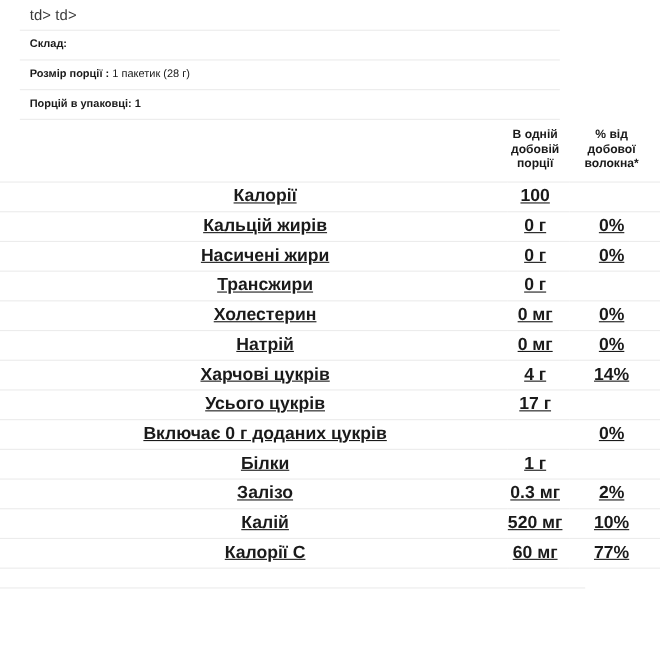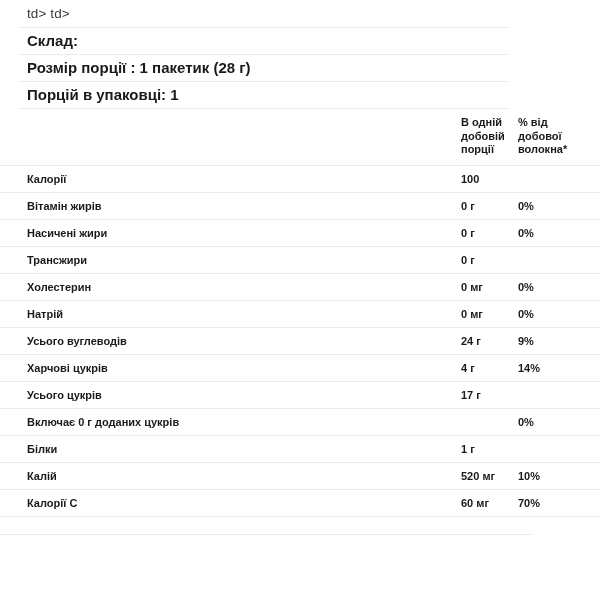--- a/index.html
+++ b/index.html
@@ -37,68 +37,69 @@
   .divider {
     height: 1px;
     background: #ececec;
     margin-left: 18px;
     margin-right: 23px;
   }
 
   
   .info-row {
     padding: 6px 17px 6px 27px;
-    font-size: 15px;
+    font-size: 10px;
     font-weight: bold;
     color: #1a1a1a;
     line-height: 14px;
   }
   .info-row .val {
-    font-weight: bold;
+    font-weight: normal;
   }
 
   
   .nutri-table {
     width: 100%;
     border-collapse: collapse;
     table-layout: fixed;
     font-size: 11px;
   }
   .nutri-table col.c-label { width: 461px; }
   .nutri-table col.c-amount { width: 57px; }
   .nutri-table col.c-dv { width: 82px; }
 
   .nutri-table th,
   .nutri-table td {
-    text-align: left;
+    text-align: center;
     vertical-align: top;
     padding: 0;
   }
 
   .hdr-row th {
     font-size: 11px;
     font-weight: bold;
     color: #1a1a1a;
     line-height: 13.5px;
     padding: 7px 6px 8px 0;
     border-bottom: 1px solid #ececec;
   }
   .hdr-row th.h-label {
     padding-left: 27px;
     border-bottom: 1px solid #ececec;
   }
 
   .nutri-table tbody tr td {
     border-bottom: 1px solid #ececec;
     padding: 6px 6px 6px 0;
-    font-size: 11px;
+    font-size: 16px;
     font-weight: bold;
     color: #1a1a1a;
     line-height: 14px;
     white-space: nowrap;
+    text-decoration: underline;
   }
   .nutri-table tbody tr td.t-label {
     padding-left: 27px;
     white-space: normal;
   }
   .nutri-table tbody tr:last-child td {
     border-bottom: 1px solid #ececec;
   }
 
   
@@ -147,21 +148,21 @@
         <th>% від добової волокна*</th>
       </tr>
     </thead>
     <tbody>
         <tr>
           <td class="t-label">Калорії</td>
           <td>100</td>
           <td></td>
         </tr>
         <tr>
-          <td class="t-label">Вітамін жирів</td>
+          <td class="t-label">Кальцій жирів</td>
           <td>0 г</td>
           <td>0%</td>
         </tr>
         <tr>
           <td class="t-label">Насичені жири</td>
           <td>0 г</td>
           <td>0%</td>
         </tr>
         <tr>
           <td class="t-label">Трансжири</td>
@@ -170,25 +171,20 @@
         </tr>
         <tr>
           <td class="t-label">Холестерин</td>
           <td>0 мг</td>
           <td>0%</td>
         </tr>
         <tr>
           <td class="t-label">Натрій</td>
           <td>0 мг</td>
           <td>0%</td>
-        </tr>
-        <tr>
-          <td class="t-label">Усього вуглеводів</td>
-          <td>24 г</td>
-          <td>9%</td>
         </tr>
         <tr>
           <td class="t-label">Харчові цукрів</td>
           <td>4 г</td>
           <td>14%</td>
         </tr>
         <tr>
           <td class="t-label">Усього цукрів</td>
           <td>17 г</td>
           <td></td>
@@ -197,28 +193,33 @@
           <td class="t-label">Включає 0 г доданих цукрів</td>
           <td></td>
           <td>0%</td>
         </tr>
         <tr>
           <td class="t-label">Білки</td>
           <td>1 г</td>
           <td></td>
         </tr>
         <tr>
+          <td class="t-label">Залізо</td>
+          <td>0.3 мг</td>
+          <td>2%</td>
+        </tr>
+        <tr>
           <td class="t-label">Калій</td>
           <td>520 мг</td>
           <td>10%</td>
         </tr>
         <tr>
           <td class="t-label">Калорії C</td>
           <td>60 мг</td>
-          <td>70%</td>
+          <td>77%</td>
         </tr>
       </tbody>
   </table>
 
   <div class="footnote">
     
     
   </div>
 
 </div>

